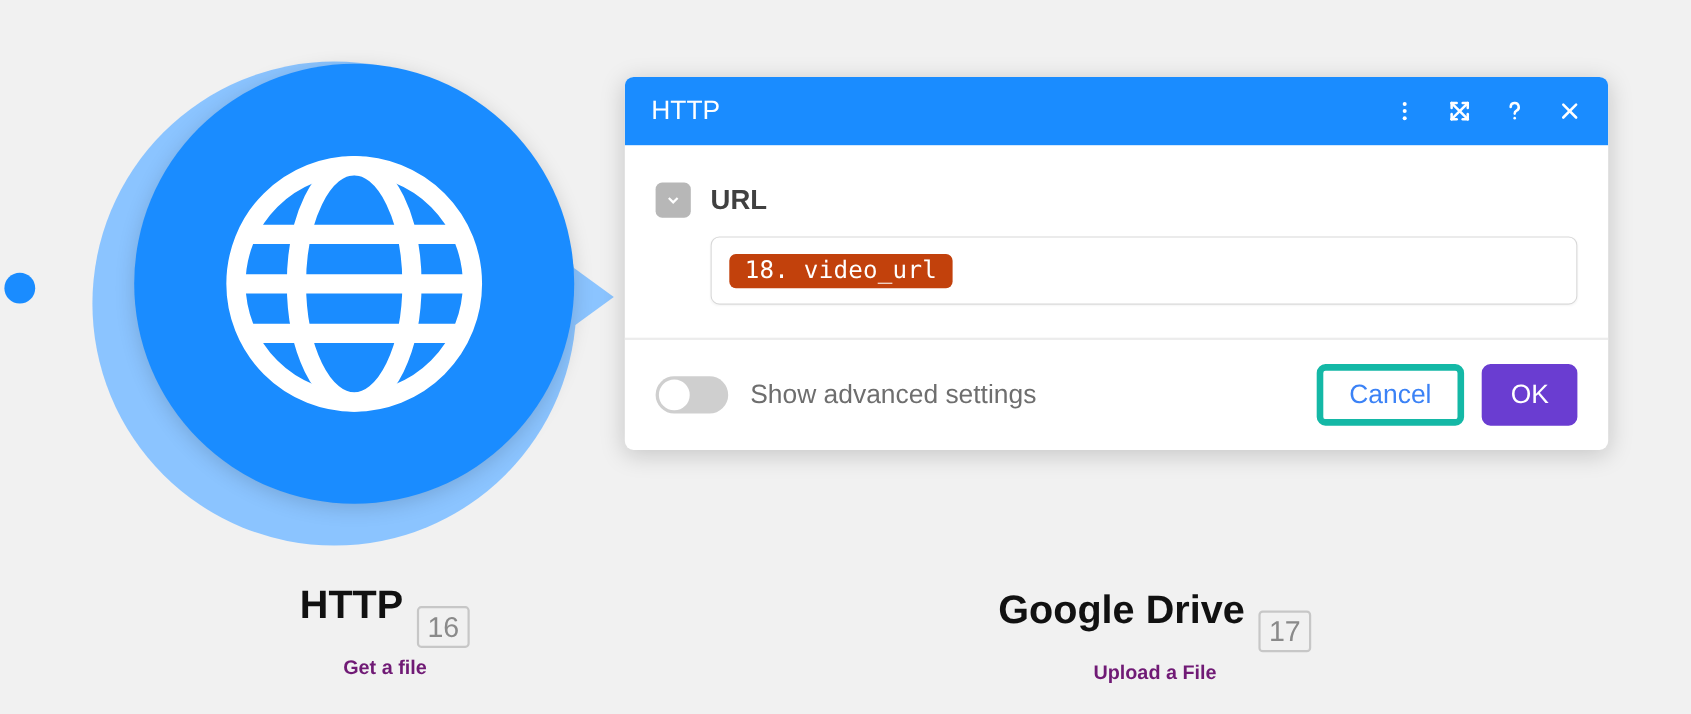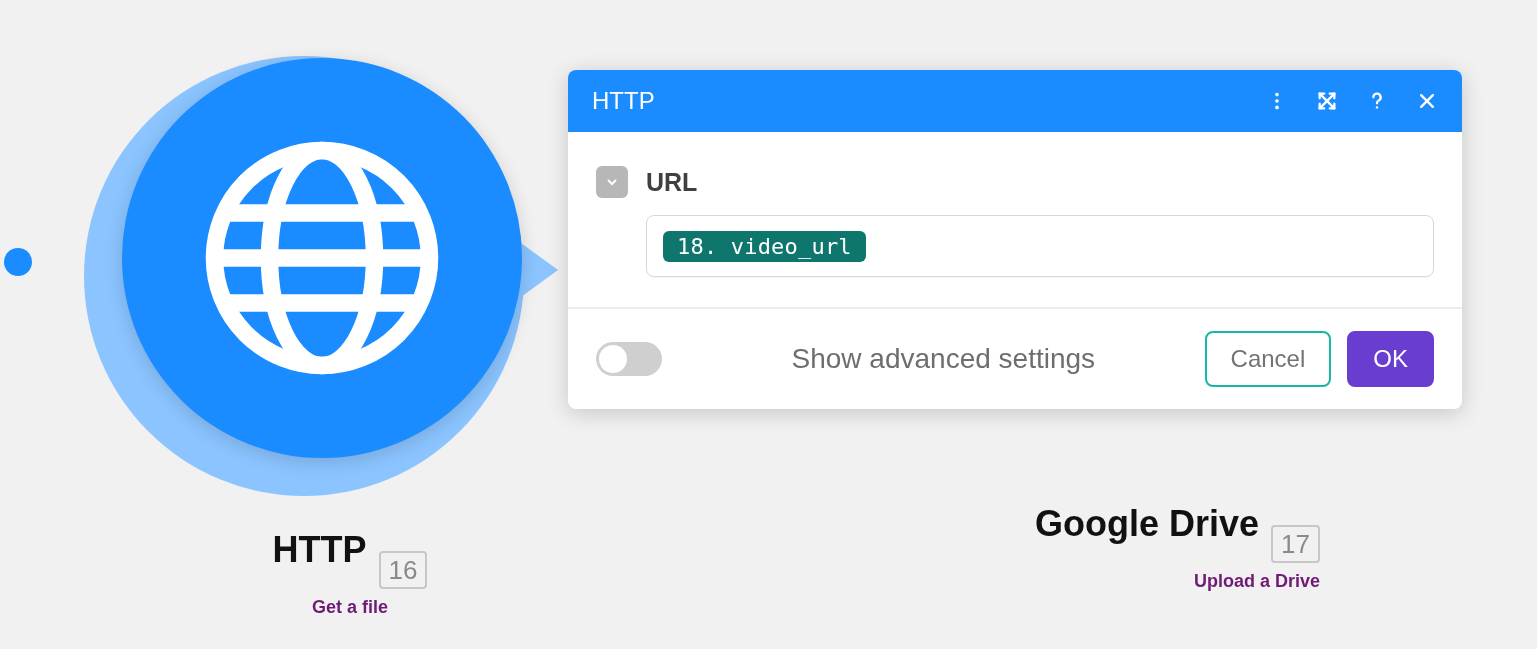--- a/index.html
+++ b/index.html
@@ -83,21 +83,21 @@
     line-height: 34px;
     margin-top: 41px;
   }
   .module-label .subtitle {
     font-size: 18px;
     color: #701a75;
     margin-top: 8px;
     font-weight: 700;
   }
   .label-http { left: 210px; top: 510px; width: 280px; }
-  .label-gdrive { left: 780px; top: 484px; width: 540px; text-align: right; }
+  .label-gdrive { left: 780px; top: 514px; width: 540px; }
 
   
   .dialog {
     position: absolute;
     left: 568px; top: 70px;
     width: 894px;
     border-radius: 8px;
     background: #fff;
     box-shadow: 0 4px 22px rgba(0,0,0,.18);
     overflow: hidden;
@@ -161,21 +161,21 @@
     border-radius: 8px;
     padding: 12px 16px;
     min-height: 62px;
     display: flex;
     align-items: center;
     box-shadow: 0 1px 2px rgba(0,0,0,.04);
     cursor: text;
   }
   .var-pill {
     display: inline-block;
-    background: #0f766e;
+    background: #c2410c;
     color: #fff;
     font-family: ui-monospace, SFMono-Regular, Menlo, Consolas, monospace;
     font-size: 22px;
     padding: 3px 14px;
     border-radius: 6px;
     letter-spacing: .2px;
   }
 
   .dialog .footer {
     border-top: 2px solid #ececec;
@@ -193,39 +193,38 @@
   }
   .toggle .knob {
     position: absolute;
     left: 3px; top: 3px;
     width: 28px; height: 28px;
     background: #fff;
     border-radius: 50%;
   }
   .toggle-label {
     margin-left: 20px;
-    font-size: 28px;
+    font-size: 24px;
     color: #6e6e6e;
     flex: 1;
-    text-align: center;
   }
   .btn {
     height: 56px;
     padding: 0 24px;
     font-size: 24px;
     border-radius: 8px;
     cursor: pointer;
     display: inline-flex;
     align-items: center;
     justify-content: center;
   }
   .btn-cancel {
     background: #fff;
-    border: 2px solid #14b8a6;
-    color: #737373;
+    border: 6px solid #14b8a6;
+    color: #3b82f6;
     margin-right: 16px;
   }
   .btn-ok {
     background: #6a3dd1;
     border: 2px solid #6a3dd1;
     color: #fff;
     min-width: 78px;
     text-align: right;
   }
 </style>
@@ -254,21 +253,21 @@
     <span class="id-badge">16</span>
   </div>
   <div class="subtitle">Get a file</div>
 </div>
 
 <div class="module-label label-gdrive">
   <div class="name">
     <span>Google Drive</span>
     <span class="id-badge">17</span>
   </div>
-  <div class="subtitle">Upload a Drive</div>
+  <div class="subtitle">Upload a File</div>
 </div>
 
 <div class="dialog">
   <div class="titlebar">
     <div class="title">HTTP</div>
     <div class="tb-actions">
       <div class="tb-icon">
         <svg viewBox="0 0 24 24" width="22" height="22">
             <circle cx="12" cy="5" r="2" fill="#fff"></circle>
             <circle cx="12" cy="12" r="2" fill="#fff"></circle>

